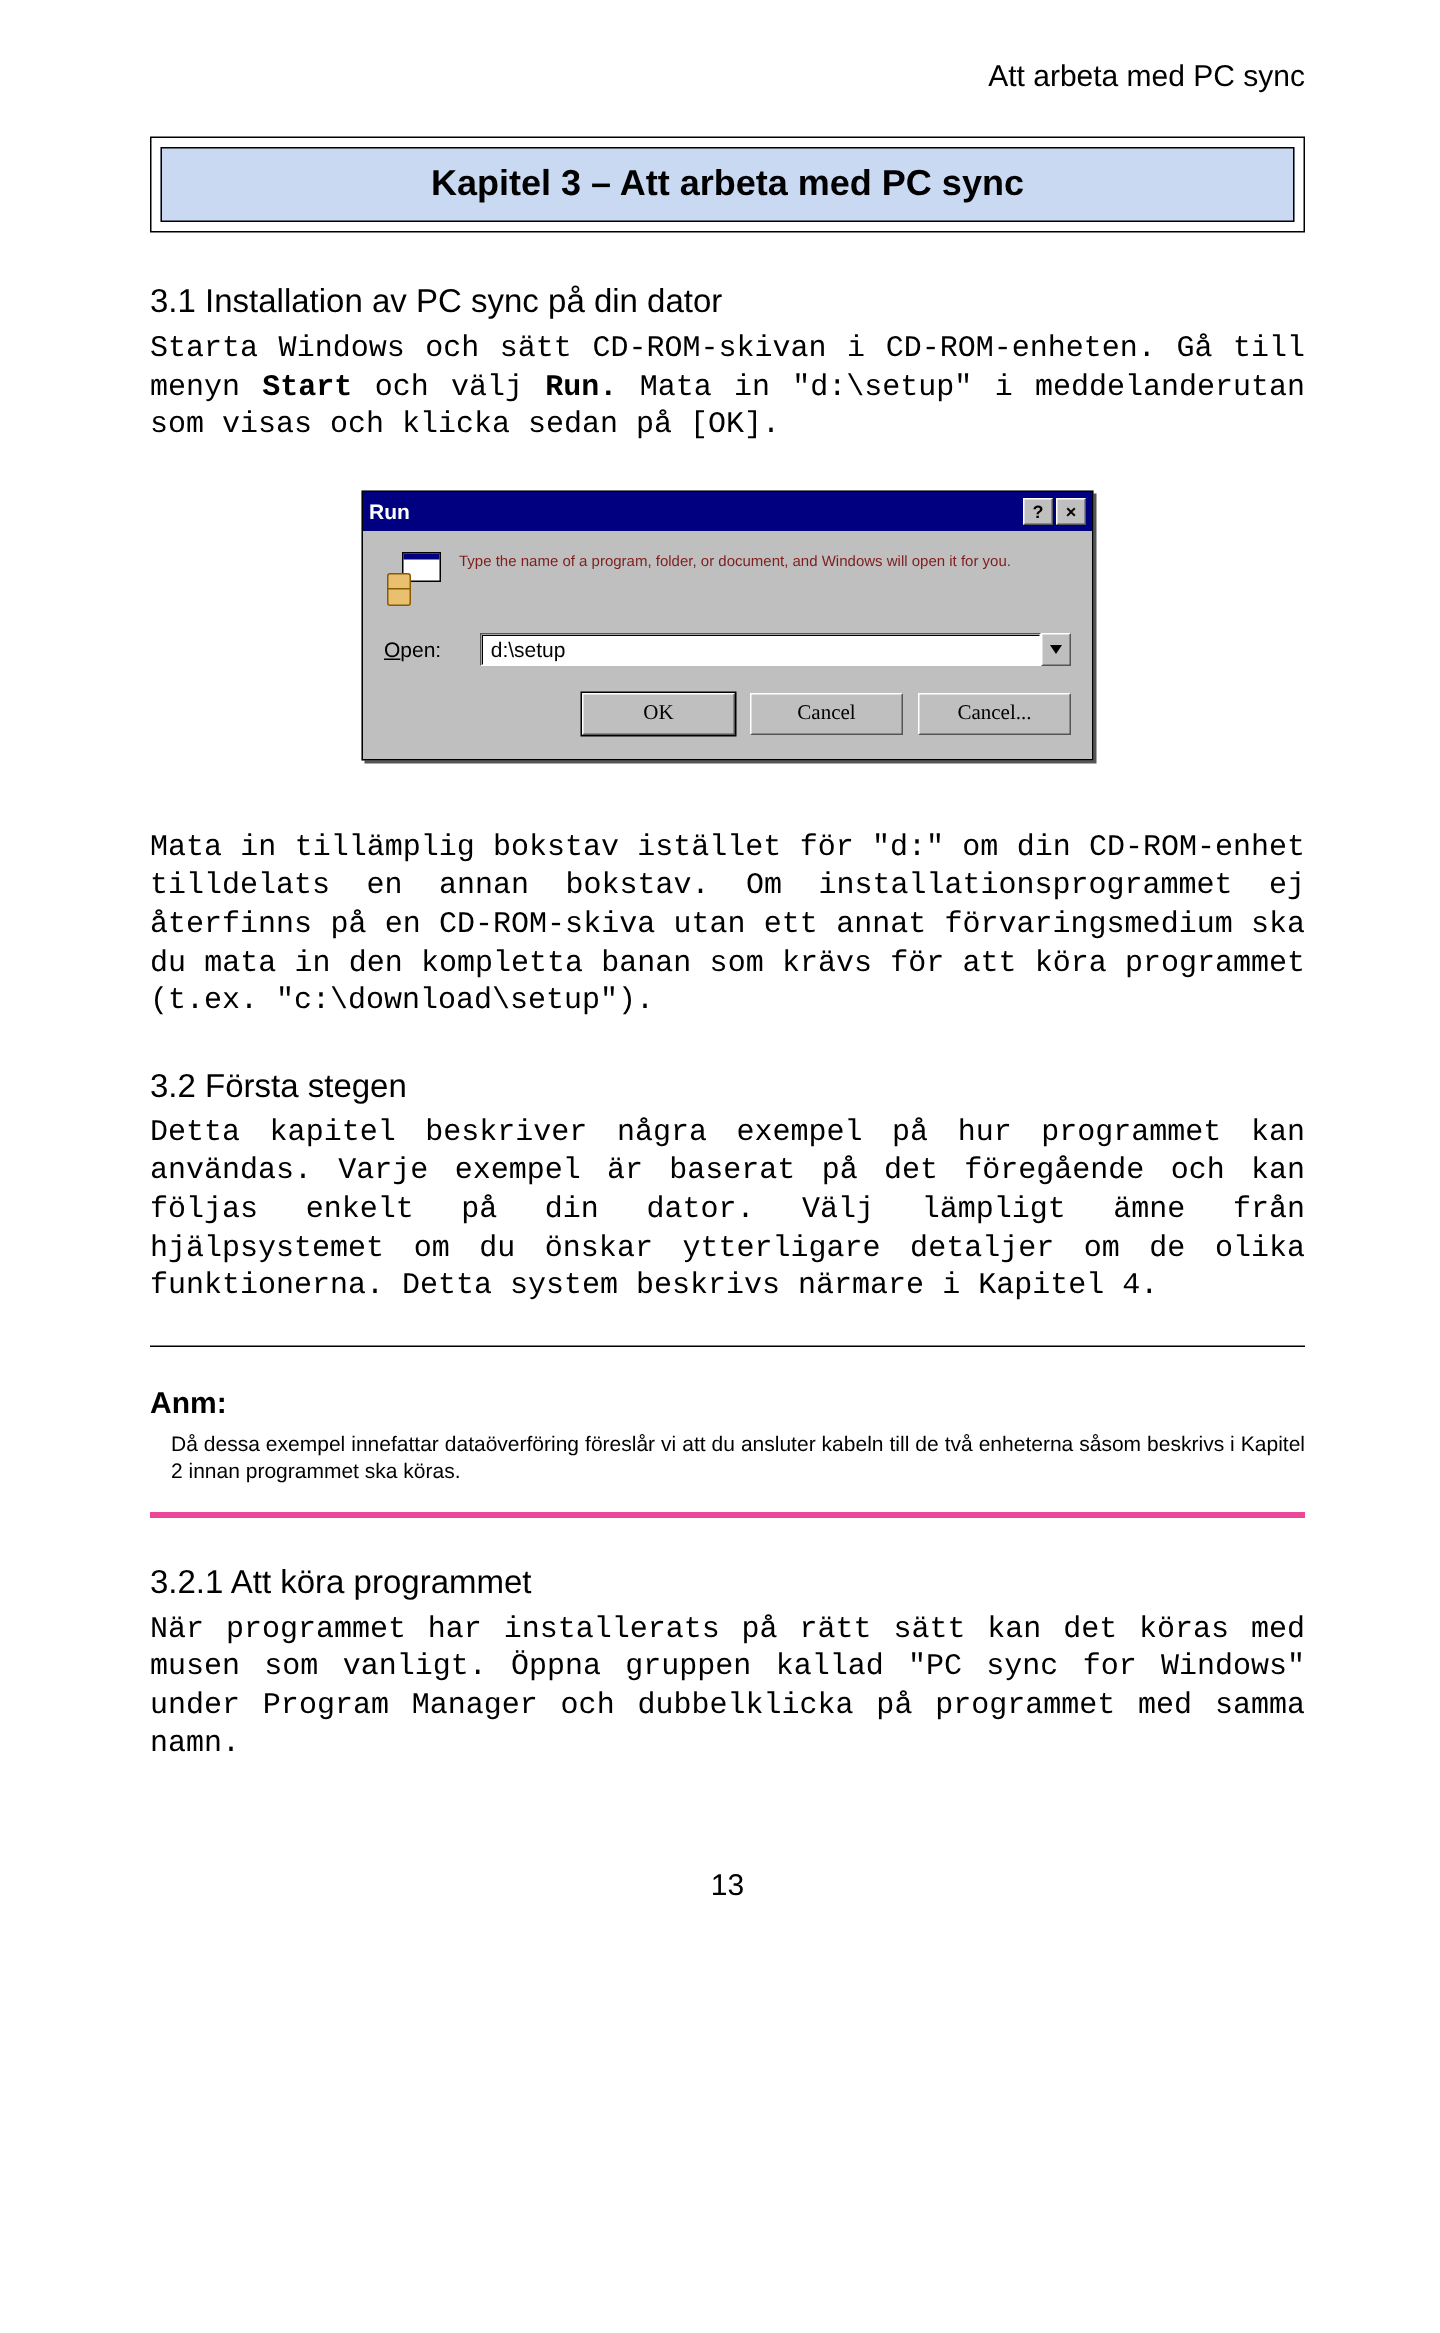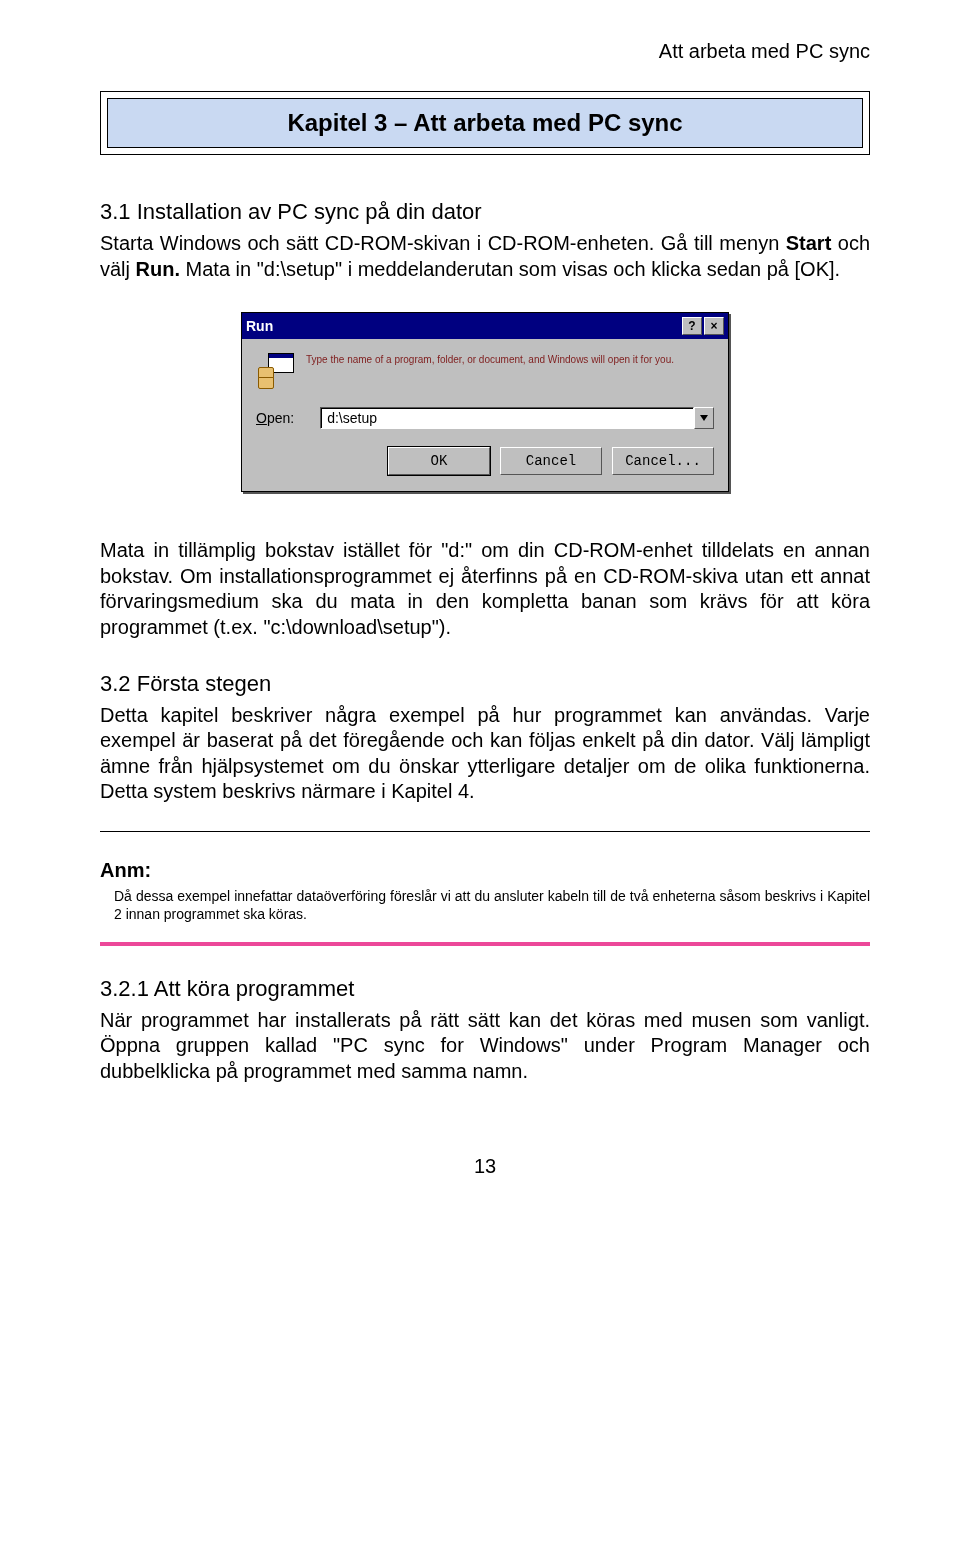--- a/index.html
+++ b/index.html
@@ -15,40 +15,41 @@
     box-sizing: border-box;
   }
   .running-header {
     text-align: right;
     font-size: 20px;
     margin-bottom: 28px;
   }
   .chapter-box-outer {
     border: 1px solid #000;
     padding: 6px;
-    margin-bottom: 44px;
+    margin-bottom: 33px;
   }
   .chapter-box-inner {
     border: 1px solid #000;
     background: #c9d9f2;
     text-align: center;
     padding: 10px 6px;
     font-size: 24px;
     font-weight: bold;
   }
   h2 {
     font-size: 22px;
     font-weight: normal;
     margin: 30px 0 6px 0;
   }
   p {
     font-size: 20px;
     line-height: 1.28;
     margin: 0 0 14px 0;
     text-align: justify;
+    font-family: Liberation Mono, monospace;
   }
   .note-label {
     font-size: 20px;
     font-weight: bold;
     display: inline-block;
     position: relative;
     background: #fff;
     padding-right: 4px;
     margin-top: 40px;
   }
@@ -218,21 +219,21 @@
     gap: 10px;
   }
   .dlg-btn {
     width: 100px;
     height: 26px;
     background: #bfbfbf;
     border: 1px solid #fff;
     border-right-color: #555;
     border-bottom-color: #555;
     font-size: 14px;
-    font-family: Liberation Mono, monospace;
+    font-family: Liberation Serif, serif;
     text-align: center;
     display: inline-flex;
     align-items: center;
     justify-content: center;
     cursor: default;
   }
   .dlg-btn.default {
     outline: 1px solid #000;
   }
 </style>

